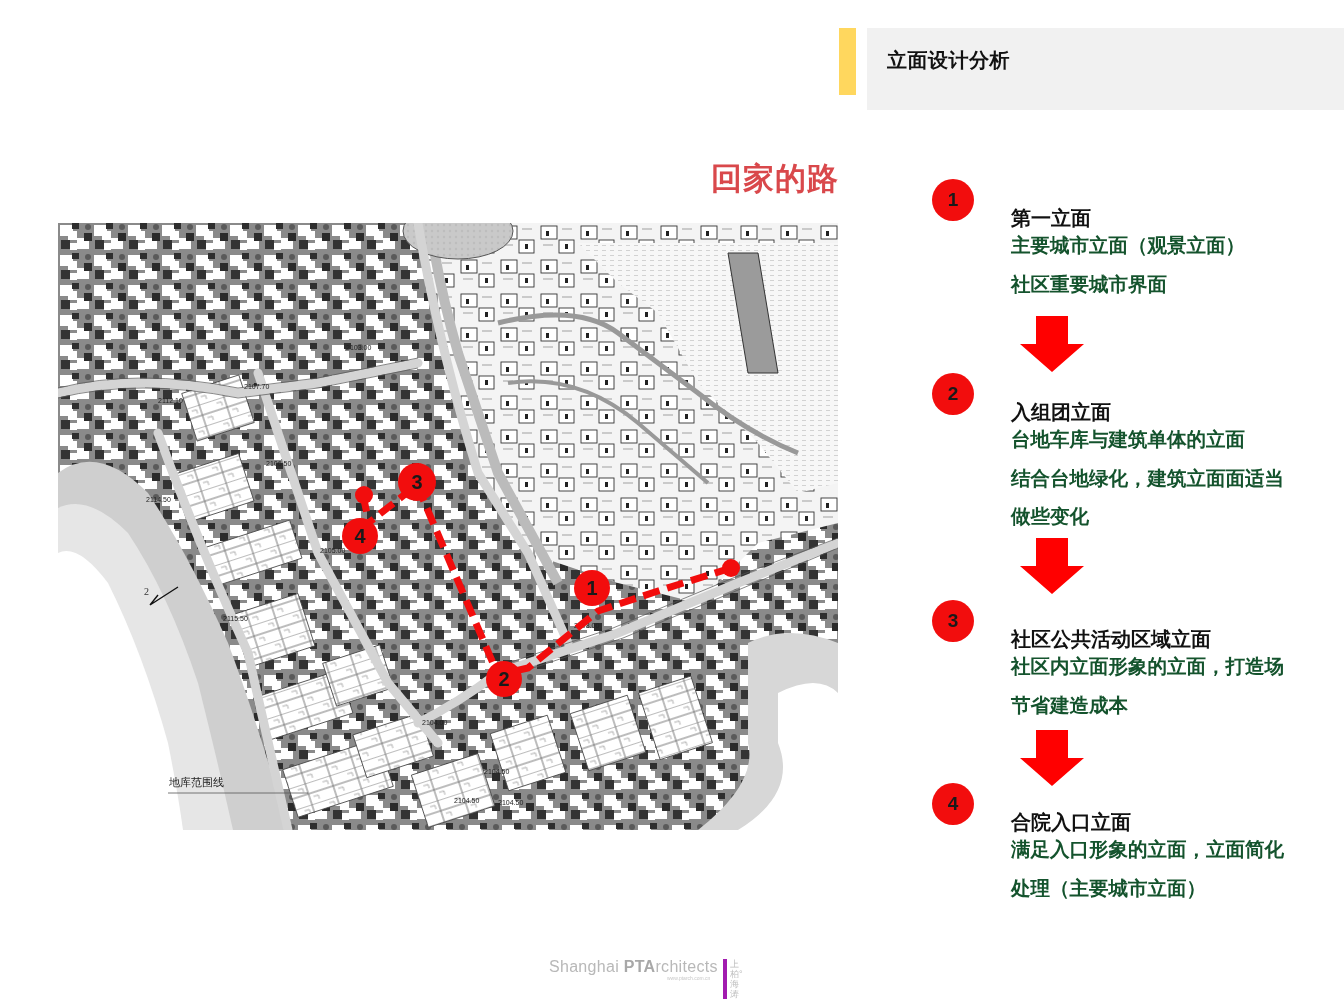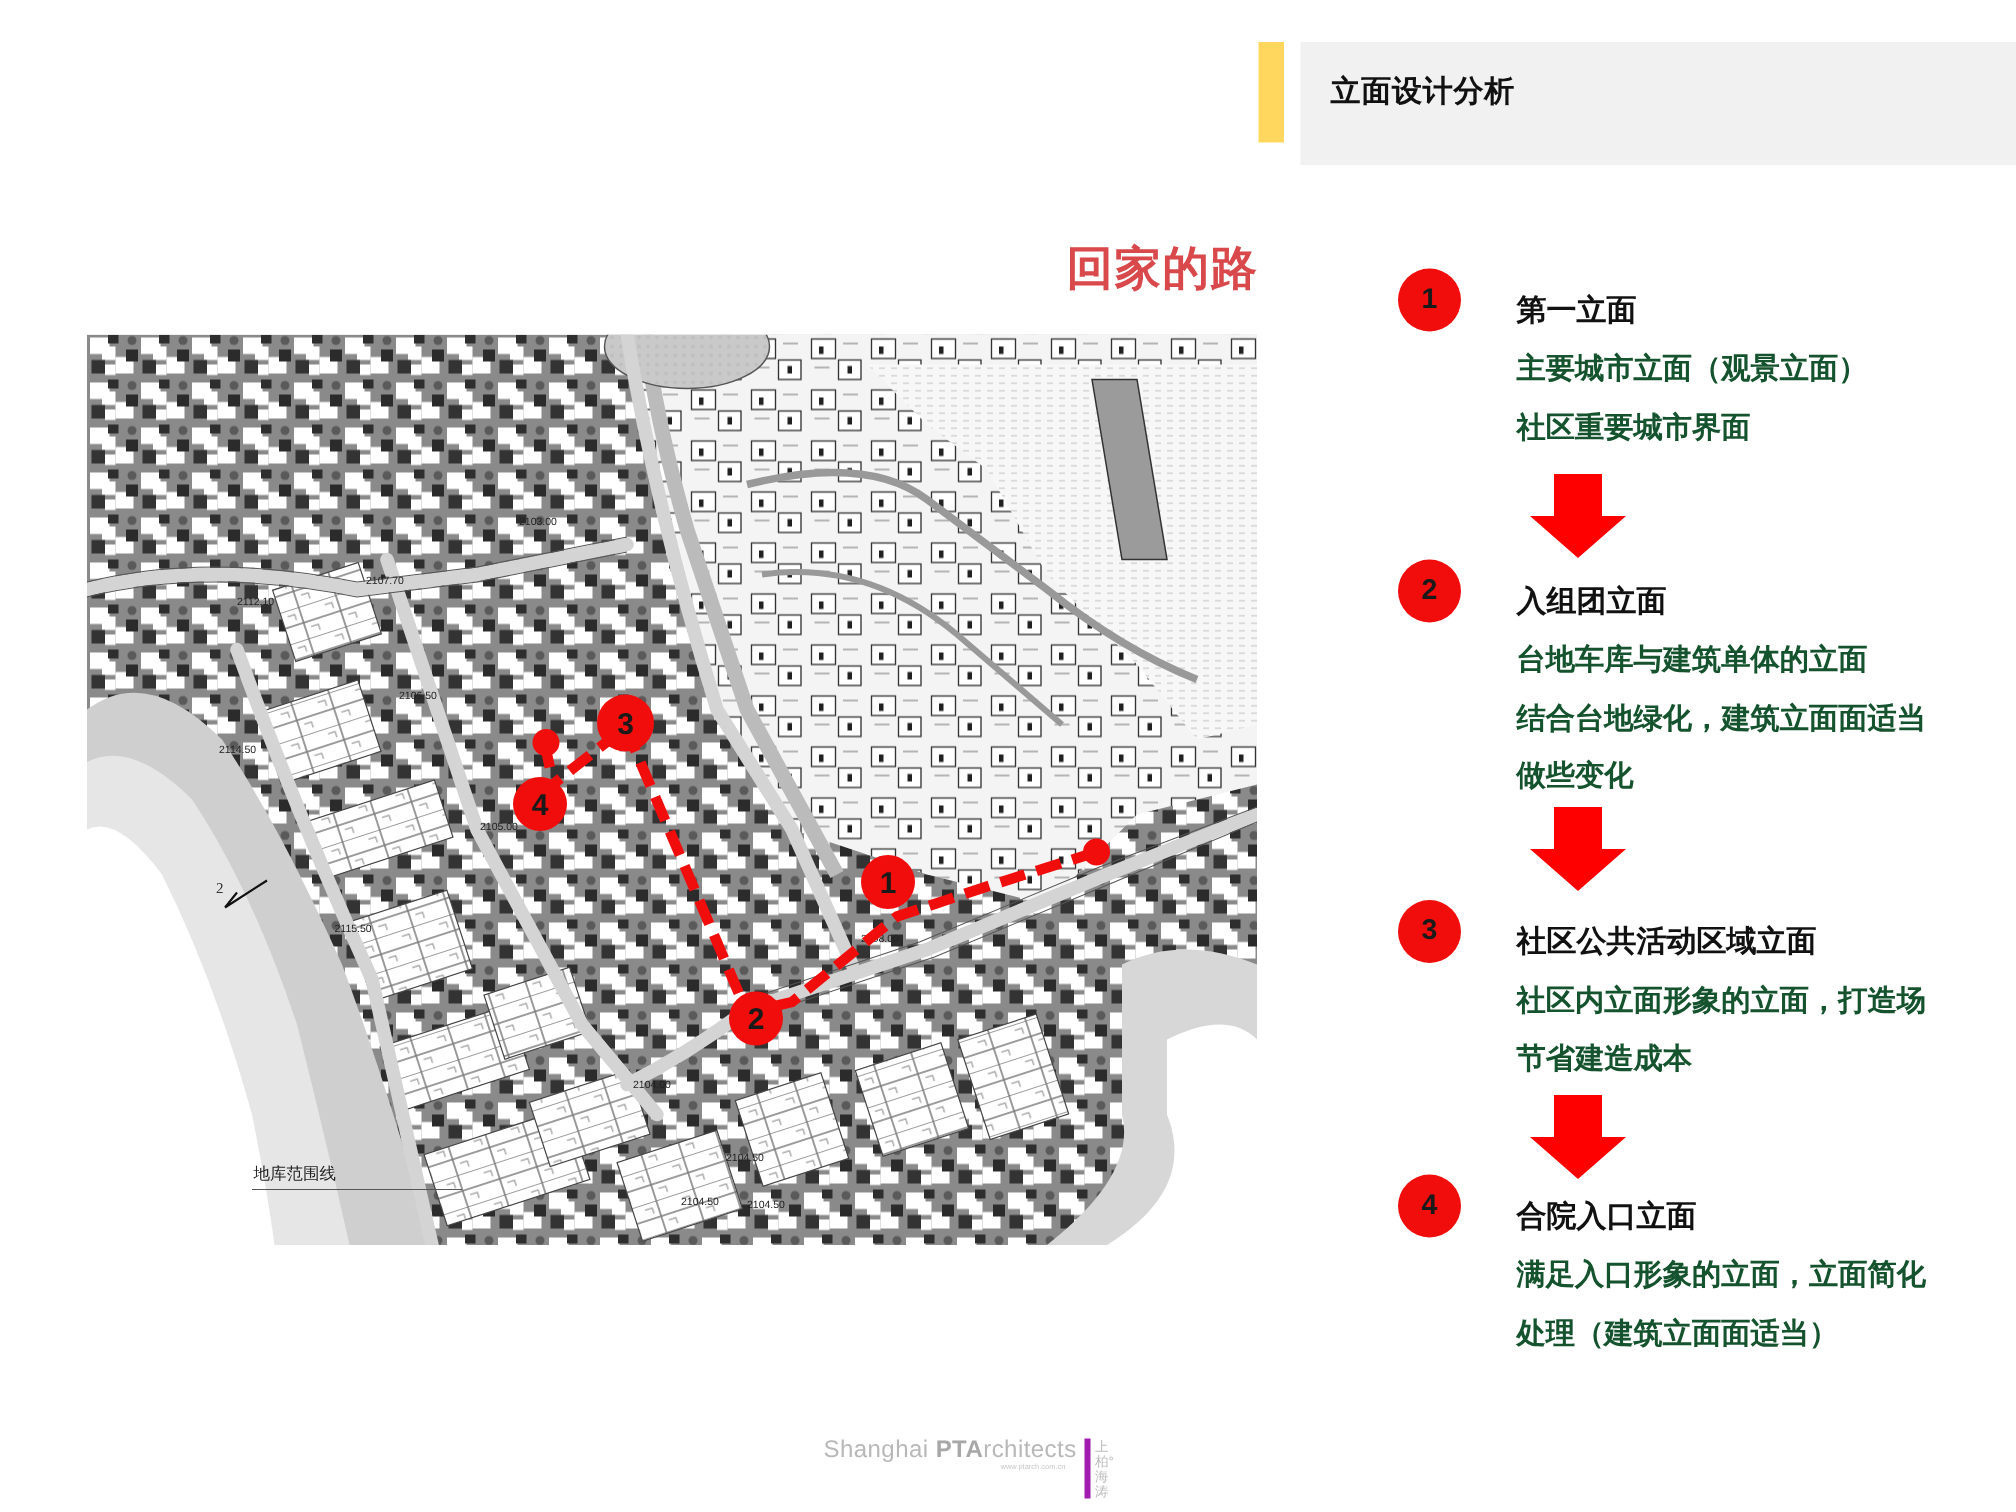--- a/index.html
+++ b/index.html
@@ -17,21 +17,21 @@
   .map { position:absolute; left:58px; top:223px; width:780px; height:607px; overflow:hidden; background:#ffffff; }
   .map svg { position:absolute; left:0; top:0; }
 
   .step { position:absolute; left:932px; }
   .step-num {
     position:absolute; left:0; top:0; width:42px; height:42px; border-radius:50%;
     background:#f20d0d; color:#1a1a1a; font-weight:bold; font-size:19px;
     display:flex; align-items:center; justify-content:center;
     font-family:"Liberation Sans", sans-serif;
   }
-  .step-title { position:absolute; left:79px; top:14px; font-size:20px; font-weight:bold; color:#111; white-space:nowrap; }
+  .step-title { position:absolute; left:79px; top:26px; font-size:20px; font-weight:bold; color:#111; white-space:nowrap; }
   .step-desc { position:absolute; left:79px; top:48px; font-size:19.5px; font-weight:bold; color:#14532d; line-height:38.5px; white-space:nowrap; }
   .step-desc div { height:38.5px; }
 
   .arrow { position:absolute; left:1020px; width:64px; height:56px; }
 
   .footer { position:absolute; left:549px; top:958px; color:#b8b8b8; font-family:"Liberation Sans", sans-serif; }
   .footer .brand { font-size:16px; letter-spacing:0.3px; }
   .footer .brand b { font-weight:bold; color:#a8a8a8; }
   .footer .url { position:absolute; left:118px; top:17px; font-size:5px; color:#c8c8c8; white-space:nowrap; }
   .footer .cn { position:absolute; left:174px; top:1px; font-size:9px; line-height:10px; color:#bdbdbd; border-left:4px solid #a21caf; padding-left:3px; }
@@ -225,21 +225,21 @@
 
 <svg class="arrow" style="top:730px;" viewBox="0 0 64 56">
   <path d="M16 0 H48 V28 H64 L32 56 L0 28 H16 Z" fill="#ff0000"></path>
 </svg>
 
 <div class="step" style="top:783px;">
   <div class="step-num">4</div>
   <div class="step-title">合院入口立面</div>
   <div class="step-desc">
     <div>满足入口形象的立面，立面简化</div>
-    <div>处理（建筑立面面适当）</div>
+    <div>处理（主要城市立面）</div>
   </div>
 </div>
 
 <div class="footer">
   <span class="brand"><span>Shanghai </span><b>PTA</b><span>rchitects</span></span>
   <span class="url">www.ptarch.com.cn</span>
   <span class="cn"><span>上柏°</span><br><span>海涛</span></span>
 </div>
 
 </body></html>

